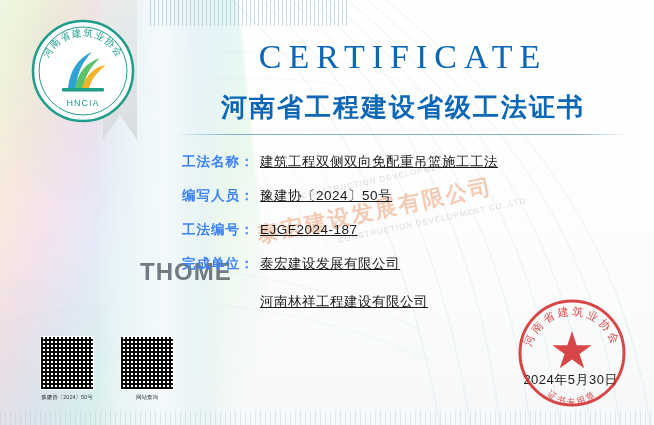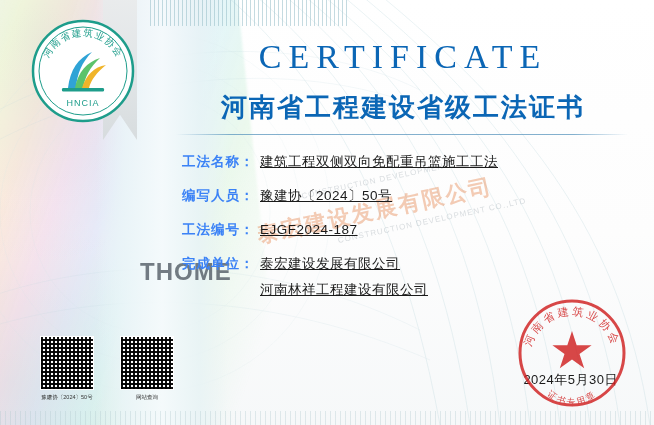--- a/index.html
+++ b/index.html
@@ -179,21 +179,21 @@
     white-space: nowrap;
   }
   .value {
     color: #1a1a1a;
     font-size: 13.5px;
     line-height: 20px;
     letter-spacing: 0.5px;
     text-decoration: underline;
   }
   .value.sub {
-    margin-top: 6px;
+    margin-top: 18px;
   }
   
   .qr-wrap {
     position: absolute;
     display: flex;
     flex-direction: column;
     align-items: center;
   }
   .qr1 { left: 40px; top: 336px; }
   .qr2 { left: 120px; top: 336px; }

